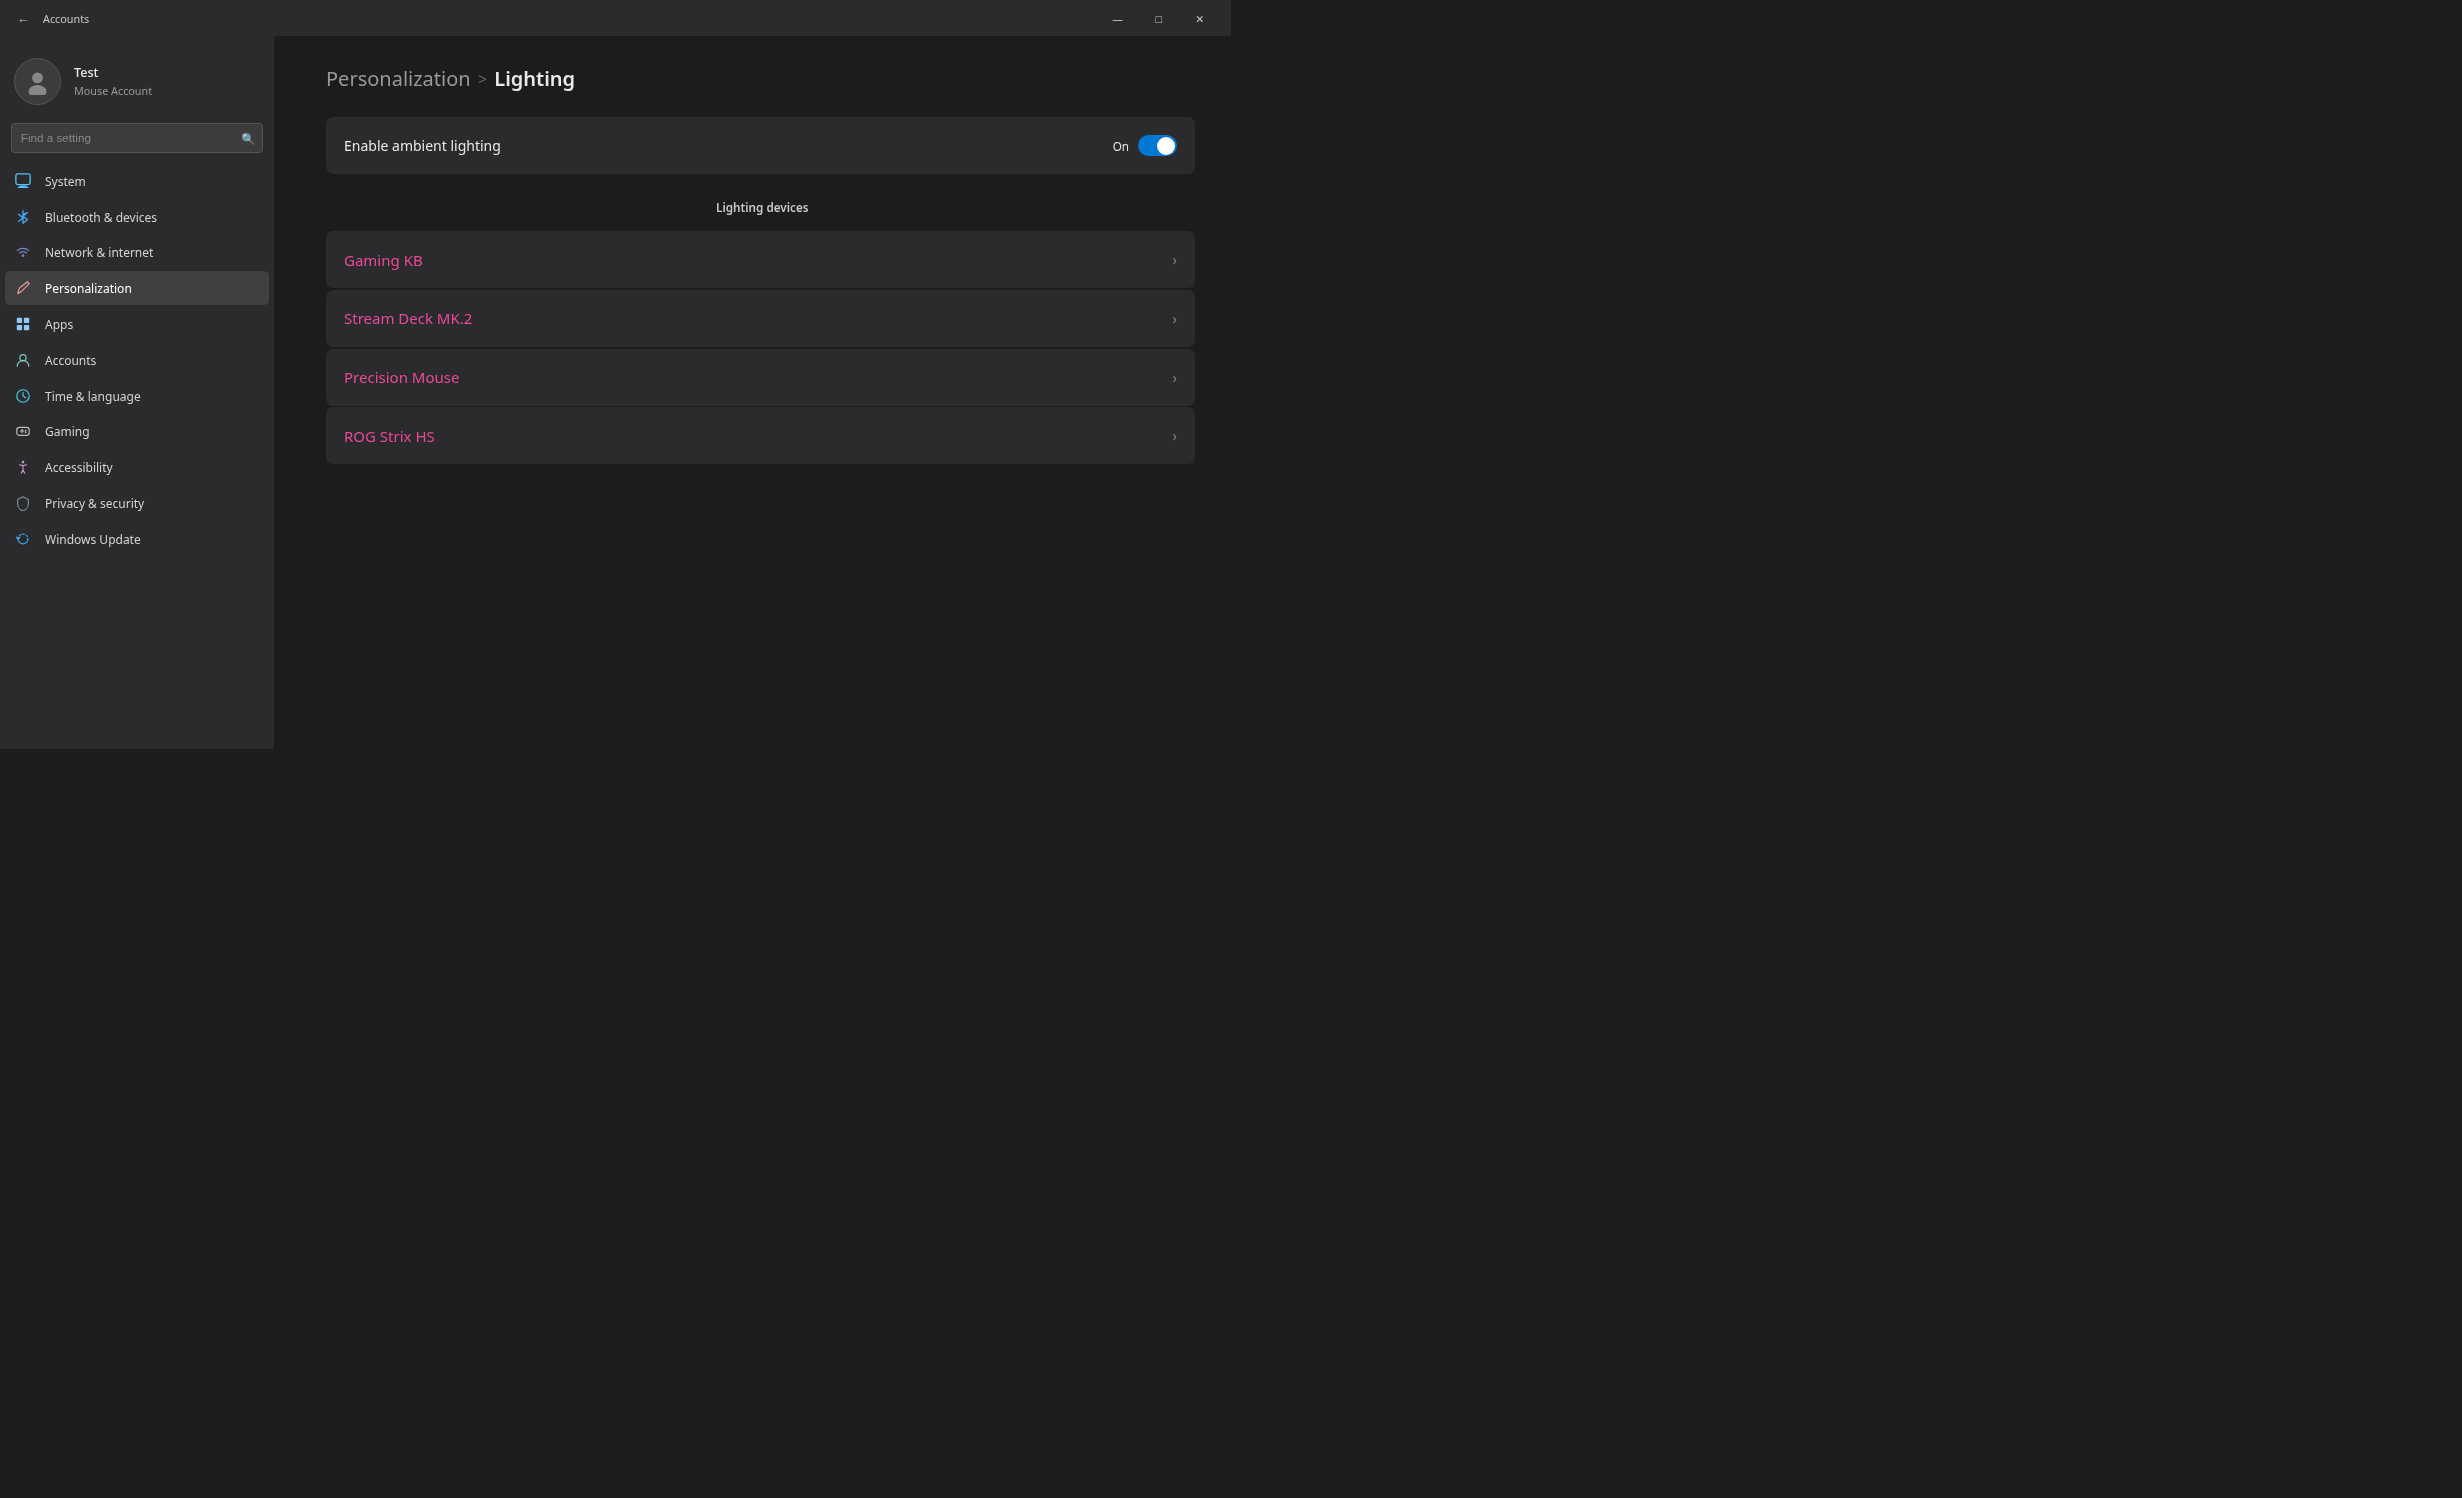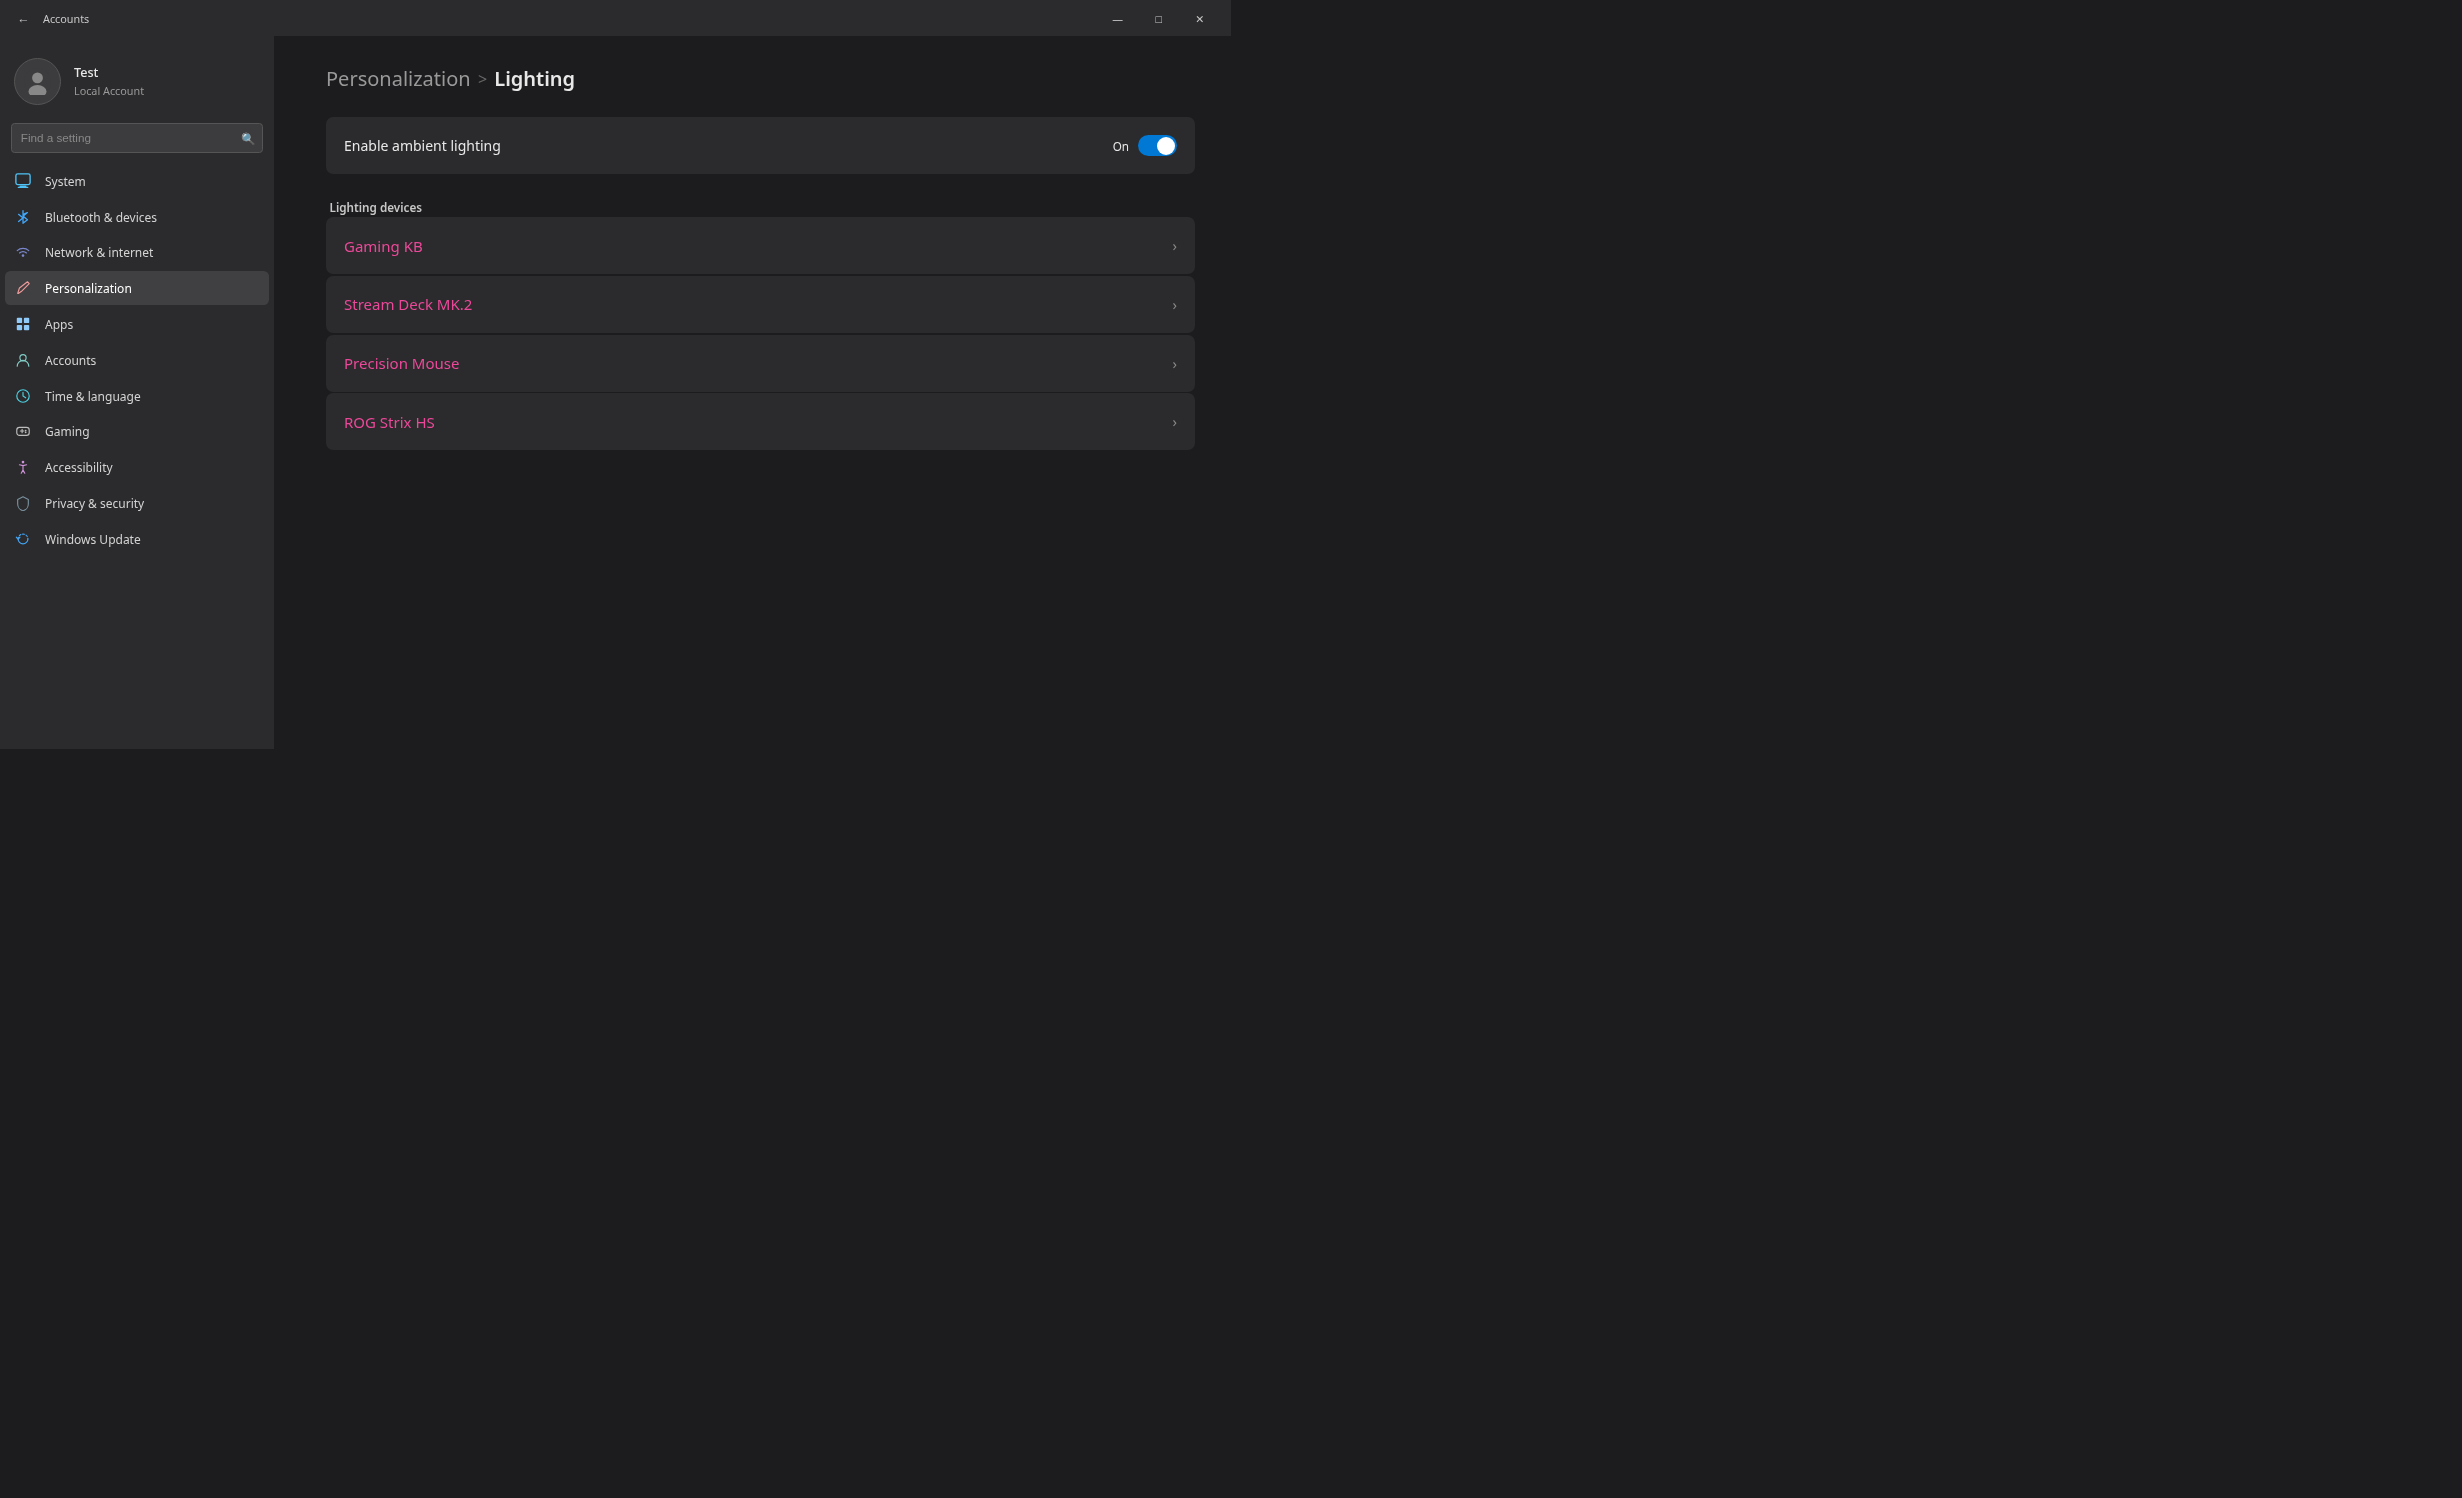--- a/index.html
+++ b/index.html
@@ -247,22 +247,23 @@
       top: 1.8px;
       right: 1.8px;
       transition: right 0.2s;
     }
 
     
     .section-label {
       font-size: 11.7px;
       font-weight: 600;
       color: #c8c8c8;
-      margin-bottom: 2px;
+      margin-bottom: 16px;
       padding-left: 3.6px;
+      text-align: center;
     }
 
     .device-list {
       display: flex;
       flex-direction: column;
       gap: 1.8px;
     }
 
     .device-item {
       background: #2b2b2d;
@@ -312,21 +313,21 @@
     <div class="user-section">
       <div class="user-avatar">
         <svg width="27" height="27" viewBox="0 0 30 30" fill="none">
           <rect width="30" height="30" rx="15" fill="#3c3c3e"></rect>
           <circle cx="15" cy="11" r="6" fill="#888"></circle>
           <ellipse cx="15" cy="26" rx="10" ry="7" fill="#888"></ellipse>
         </svg>
       </div>
       <div class="user-info">
         <div class="user-name">Test</div>
-        <div class="user-account">Local Account</div>
+        <div class="user-account">Mouse Account</div>
       </div>
     </div>
 
     <div class="search-box">
       <input class="search-input" type="text" placeholder="Find a setting" style="">
       <div class="search-icon-wrap">🔍</div>
     </div>
 
     <ul class="nav-list" id="nav-list">
     <li class="nav-item">

